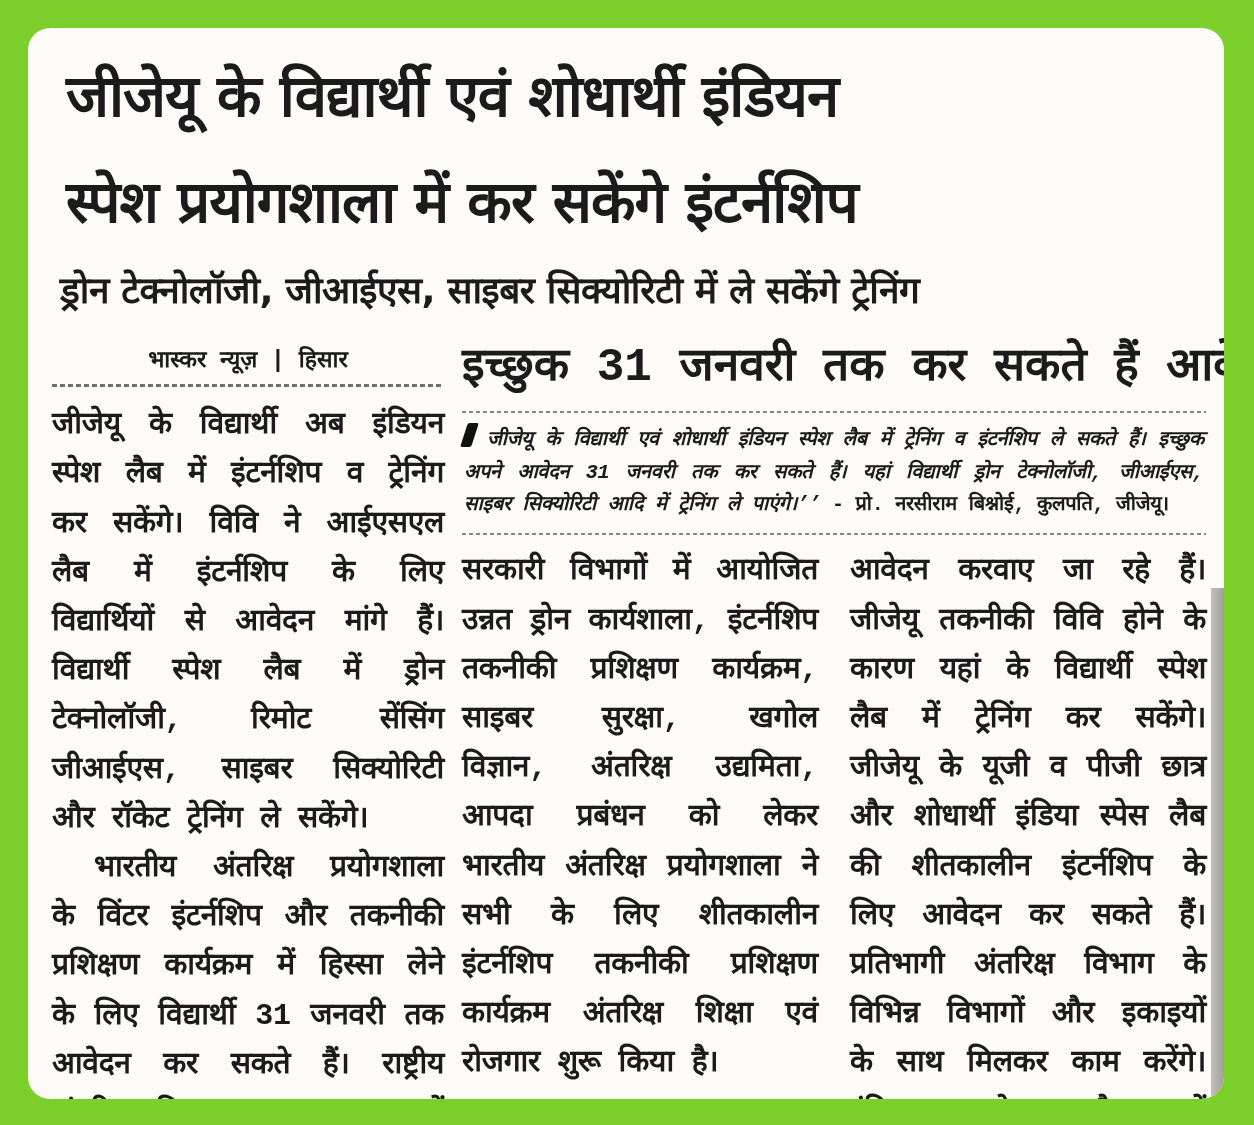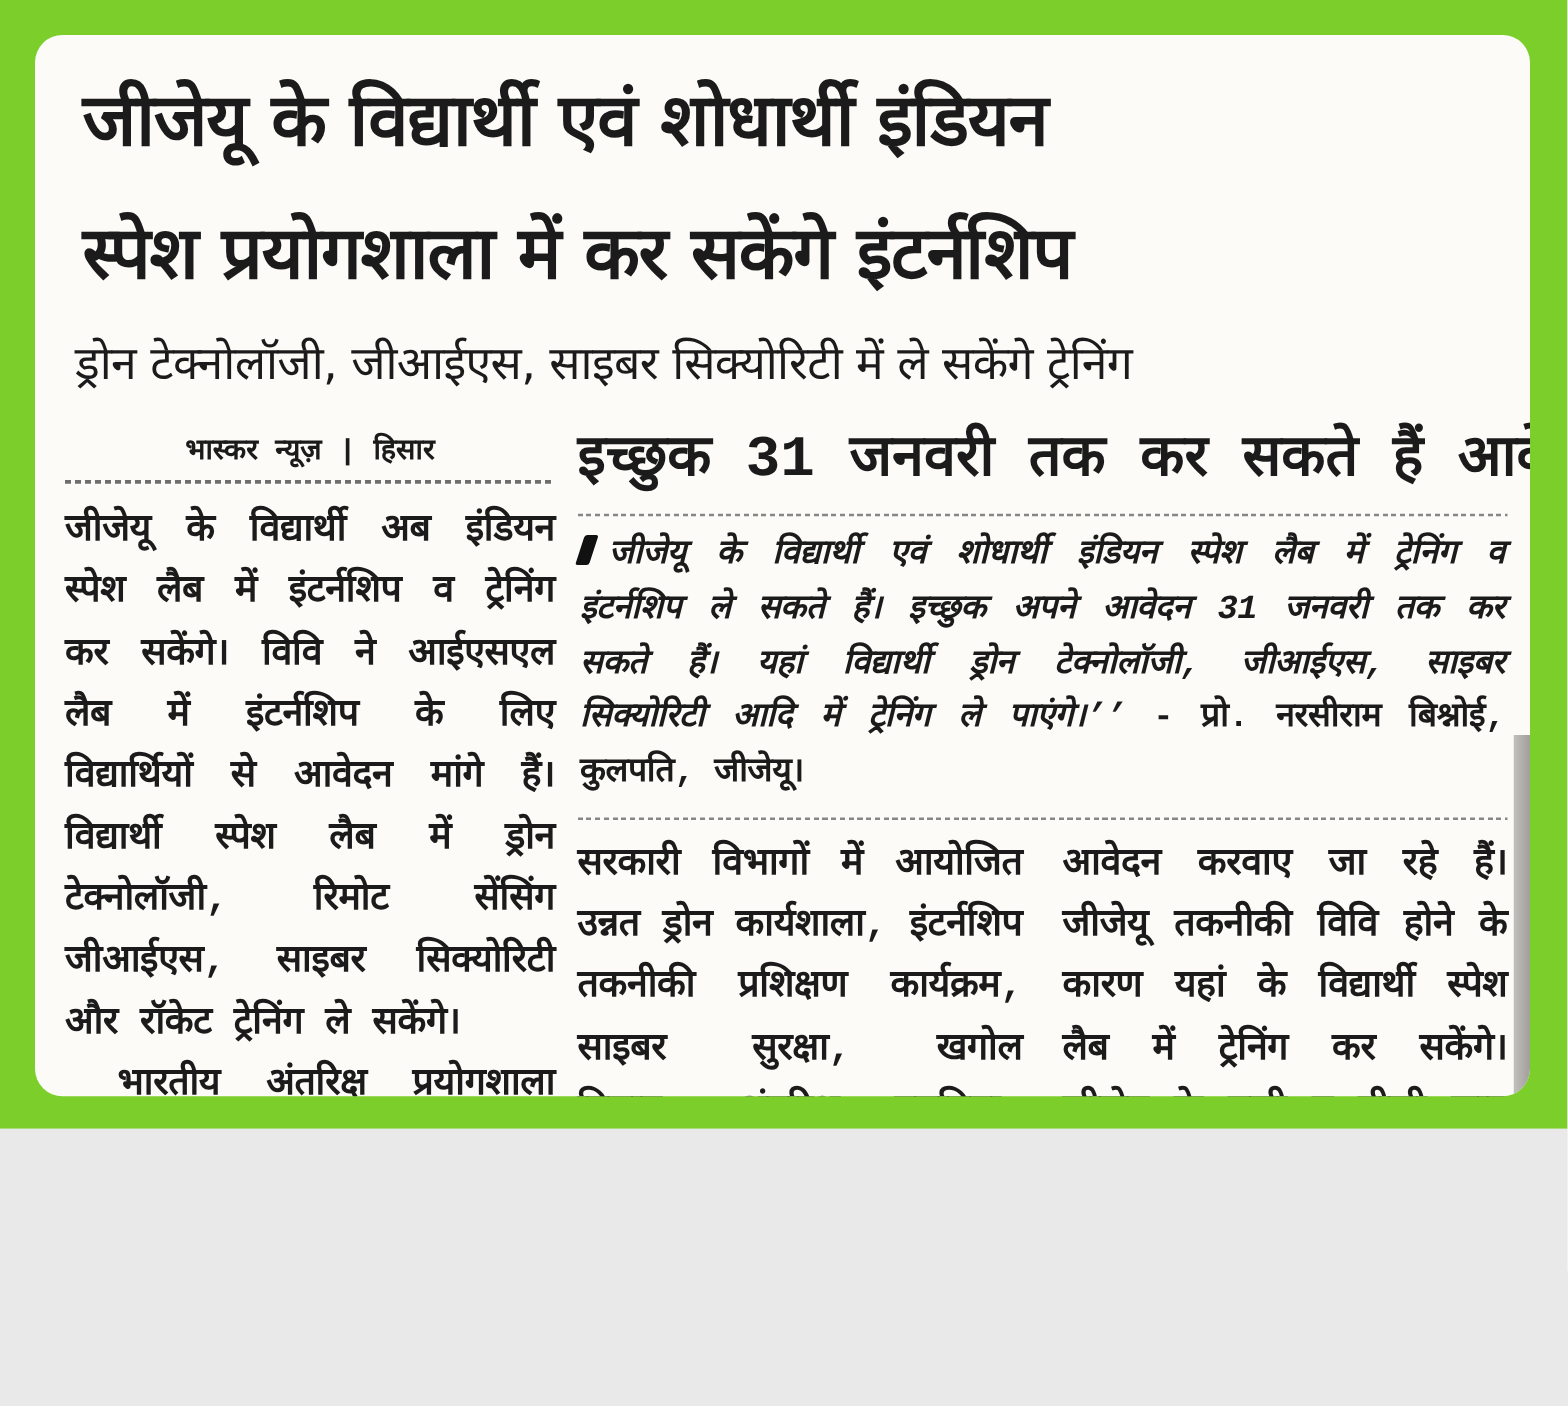--- a/index.html
+++ b/index.html
@@ -2,21 +2,21 @@
 <html><head>
 <meta charset="utf-8">
 <style>
   * { margin: 0; padding: 0; box-sizing: border-box; }
   html, body { background: #e9e9e9; }
   body { font-family: "DejaVu Sans", sans-serif; }
 
   .canvas {
     position: relative;
     width: 1254px;
-    height: 903px;
+    height: 1125px;
     background: #7ccf2b;
     overflow: hidden;
   }
 
   .paper {
     position: absolute;
     left: 28px;
     top: 28px;
     right: 30px;
     bottom: 26px;
@@ -40,21 +40,21 @@
   .headline {
     font-weight: bold;
     font-size: 58px;
     line-height: 1.82;
     letter-spacing: -1px;
     white-space: nowrap;
     padding-left: 14px;
   }
 
   .subheadline {
-    font-weight: normal;
+    font-weight: bold;
     font-size: 37px;
     line-height: 1.6;
     letter-spacing: -0.5px;
     white-space: nowrap;
     padding-left: 8px;
     margin-top: 6px;
   }
 
   .main-grid {
     display: flex;
@@ -107,21 +107,21 @@
     font-size: 46px;
     line-height: 1.5;
     text-align: center;
     white-space: nowrap;
     padding: 4px 0 8px 0;
   }
 
   .quote-block {
     border-top: 0;
     padding: 10px 2px 12px 2px;
-    font-size: 27px;
+    font-size: 20px;
     font-weight: bold;
     line-height: 1.62;
     text-align: justify;
     letter-spacing: -0.3px;
   }
   .quote-text { font-style: italic; }
   .quote-attr { font-style: normal; }
 
   .quote-mark {
     display: inline-block;

